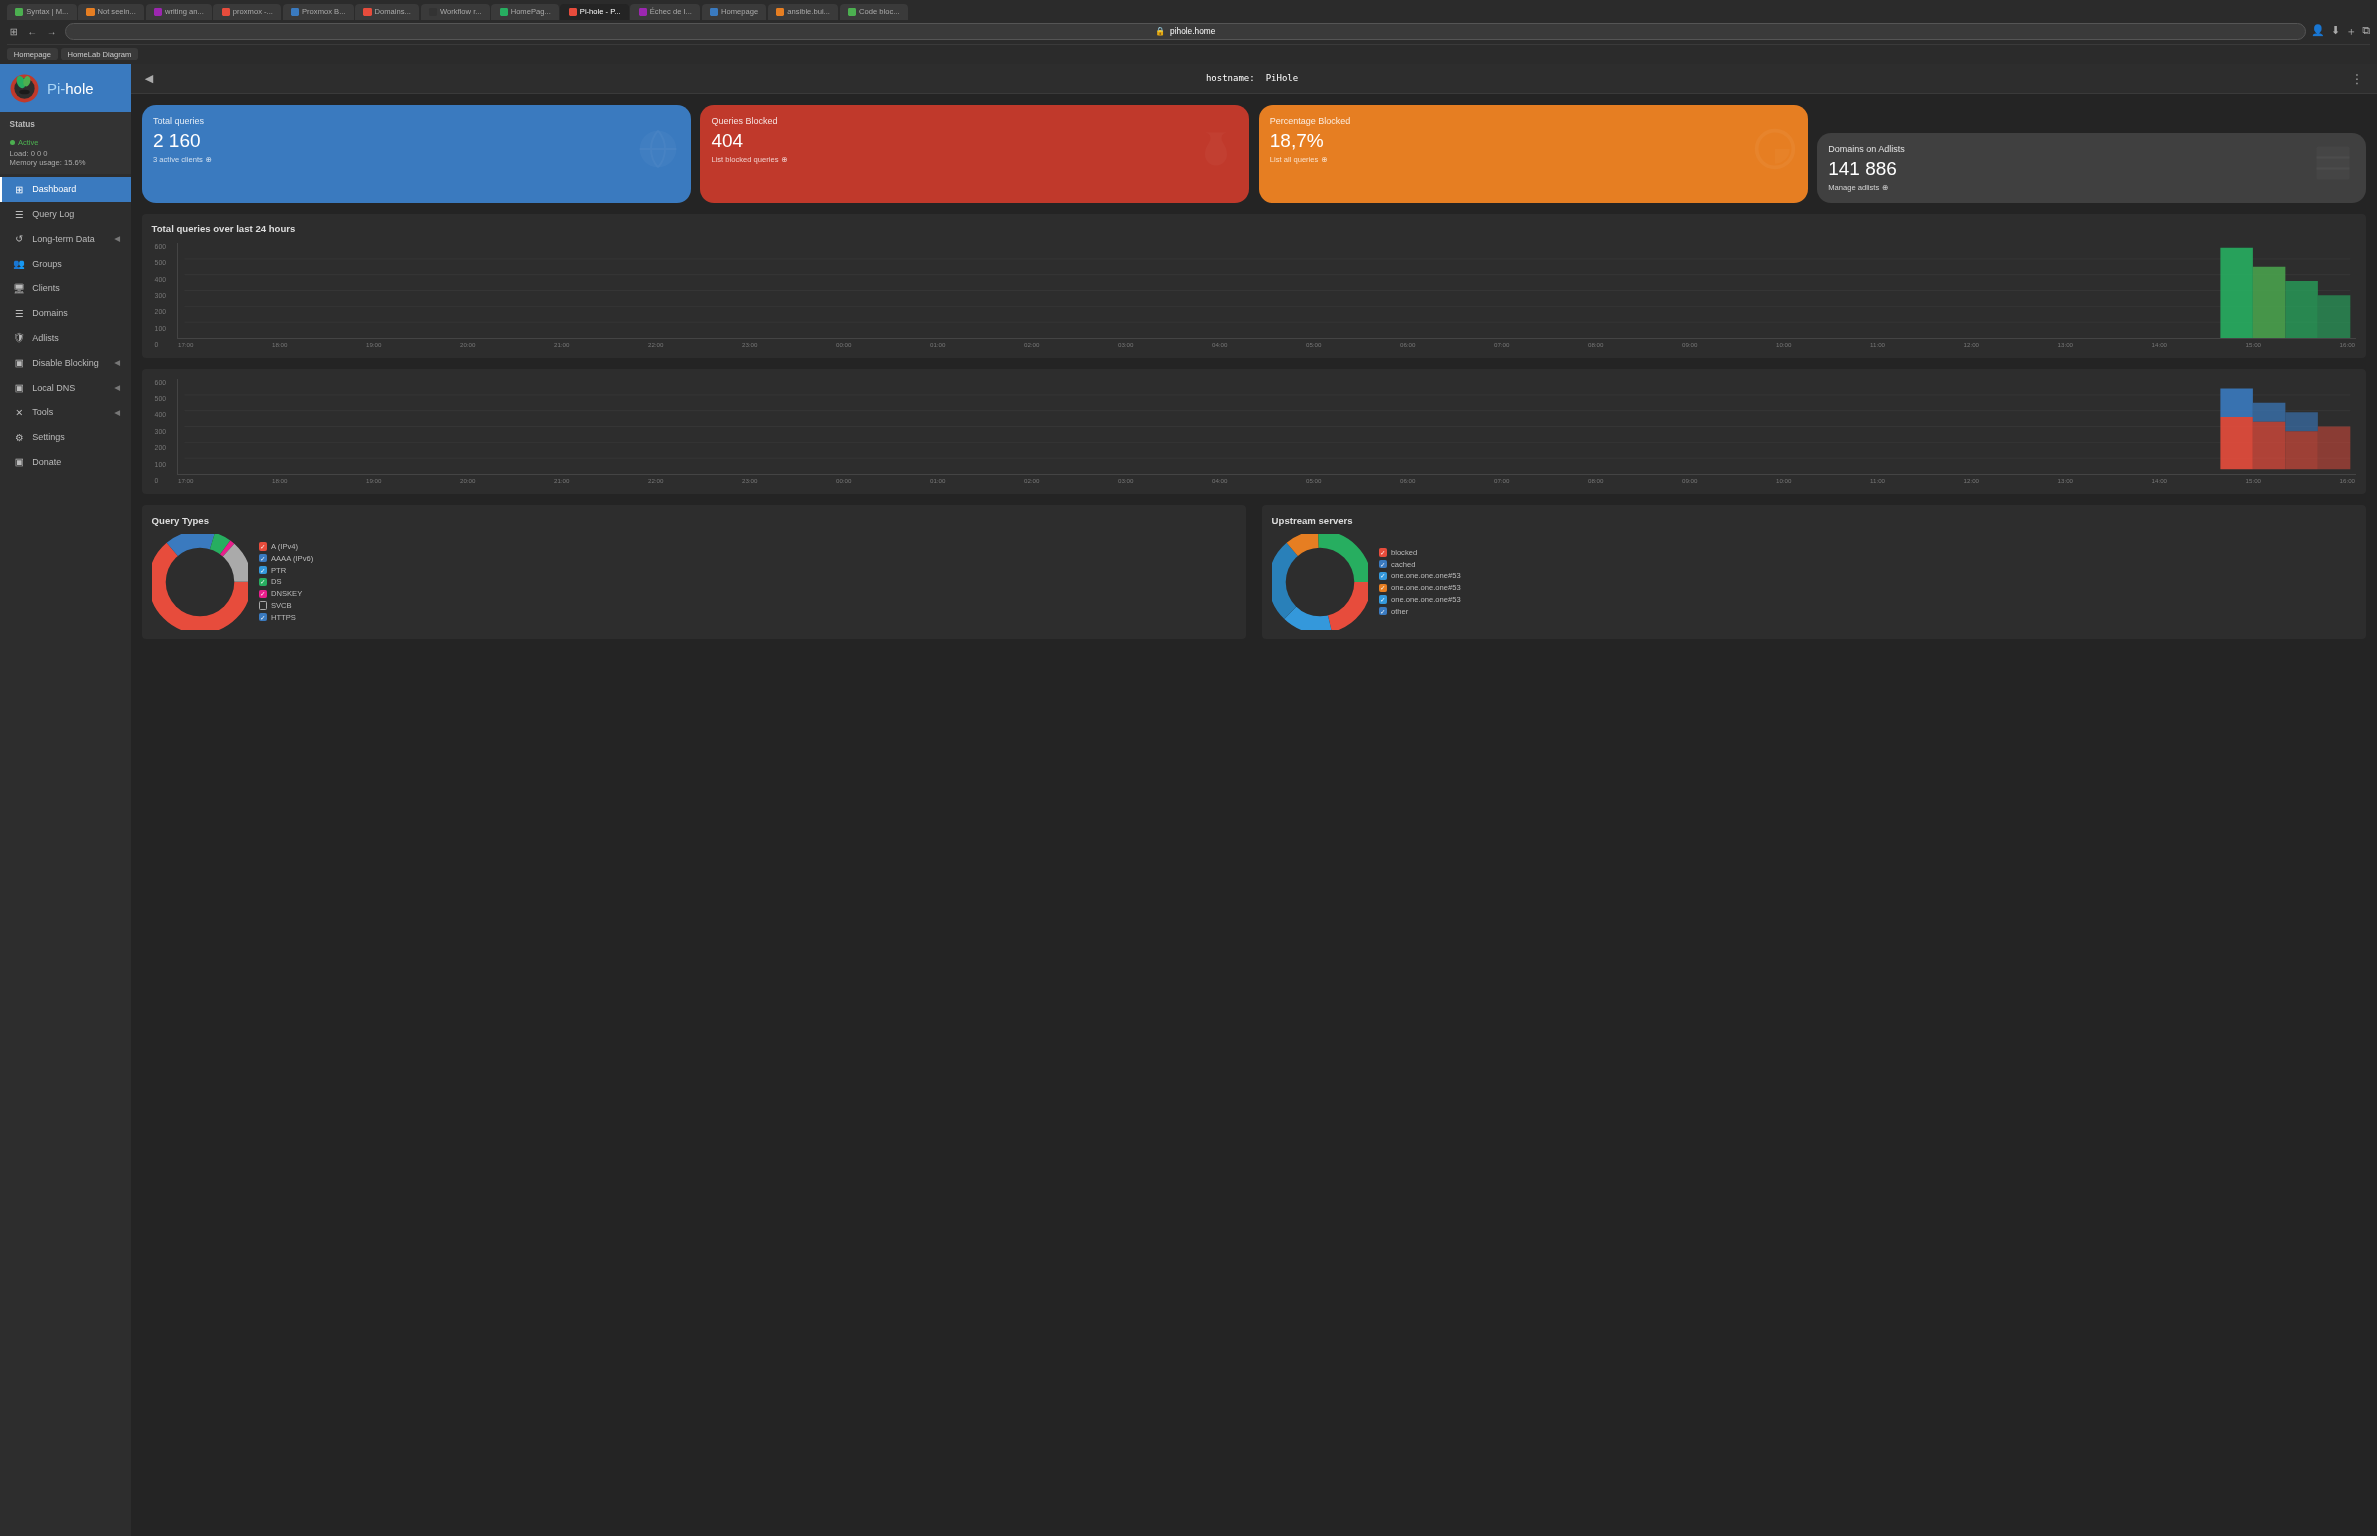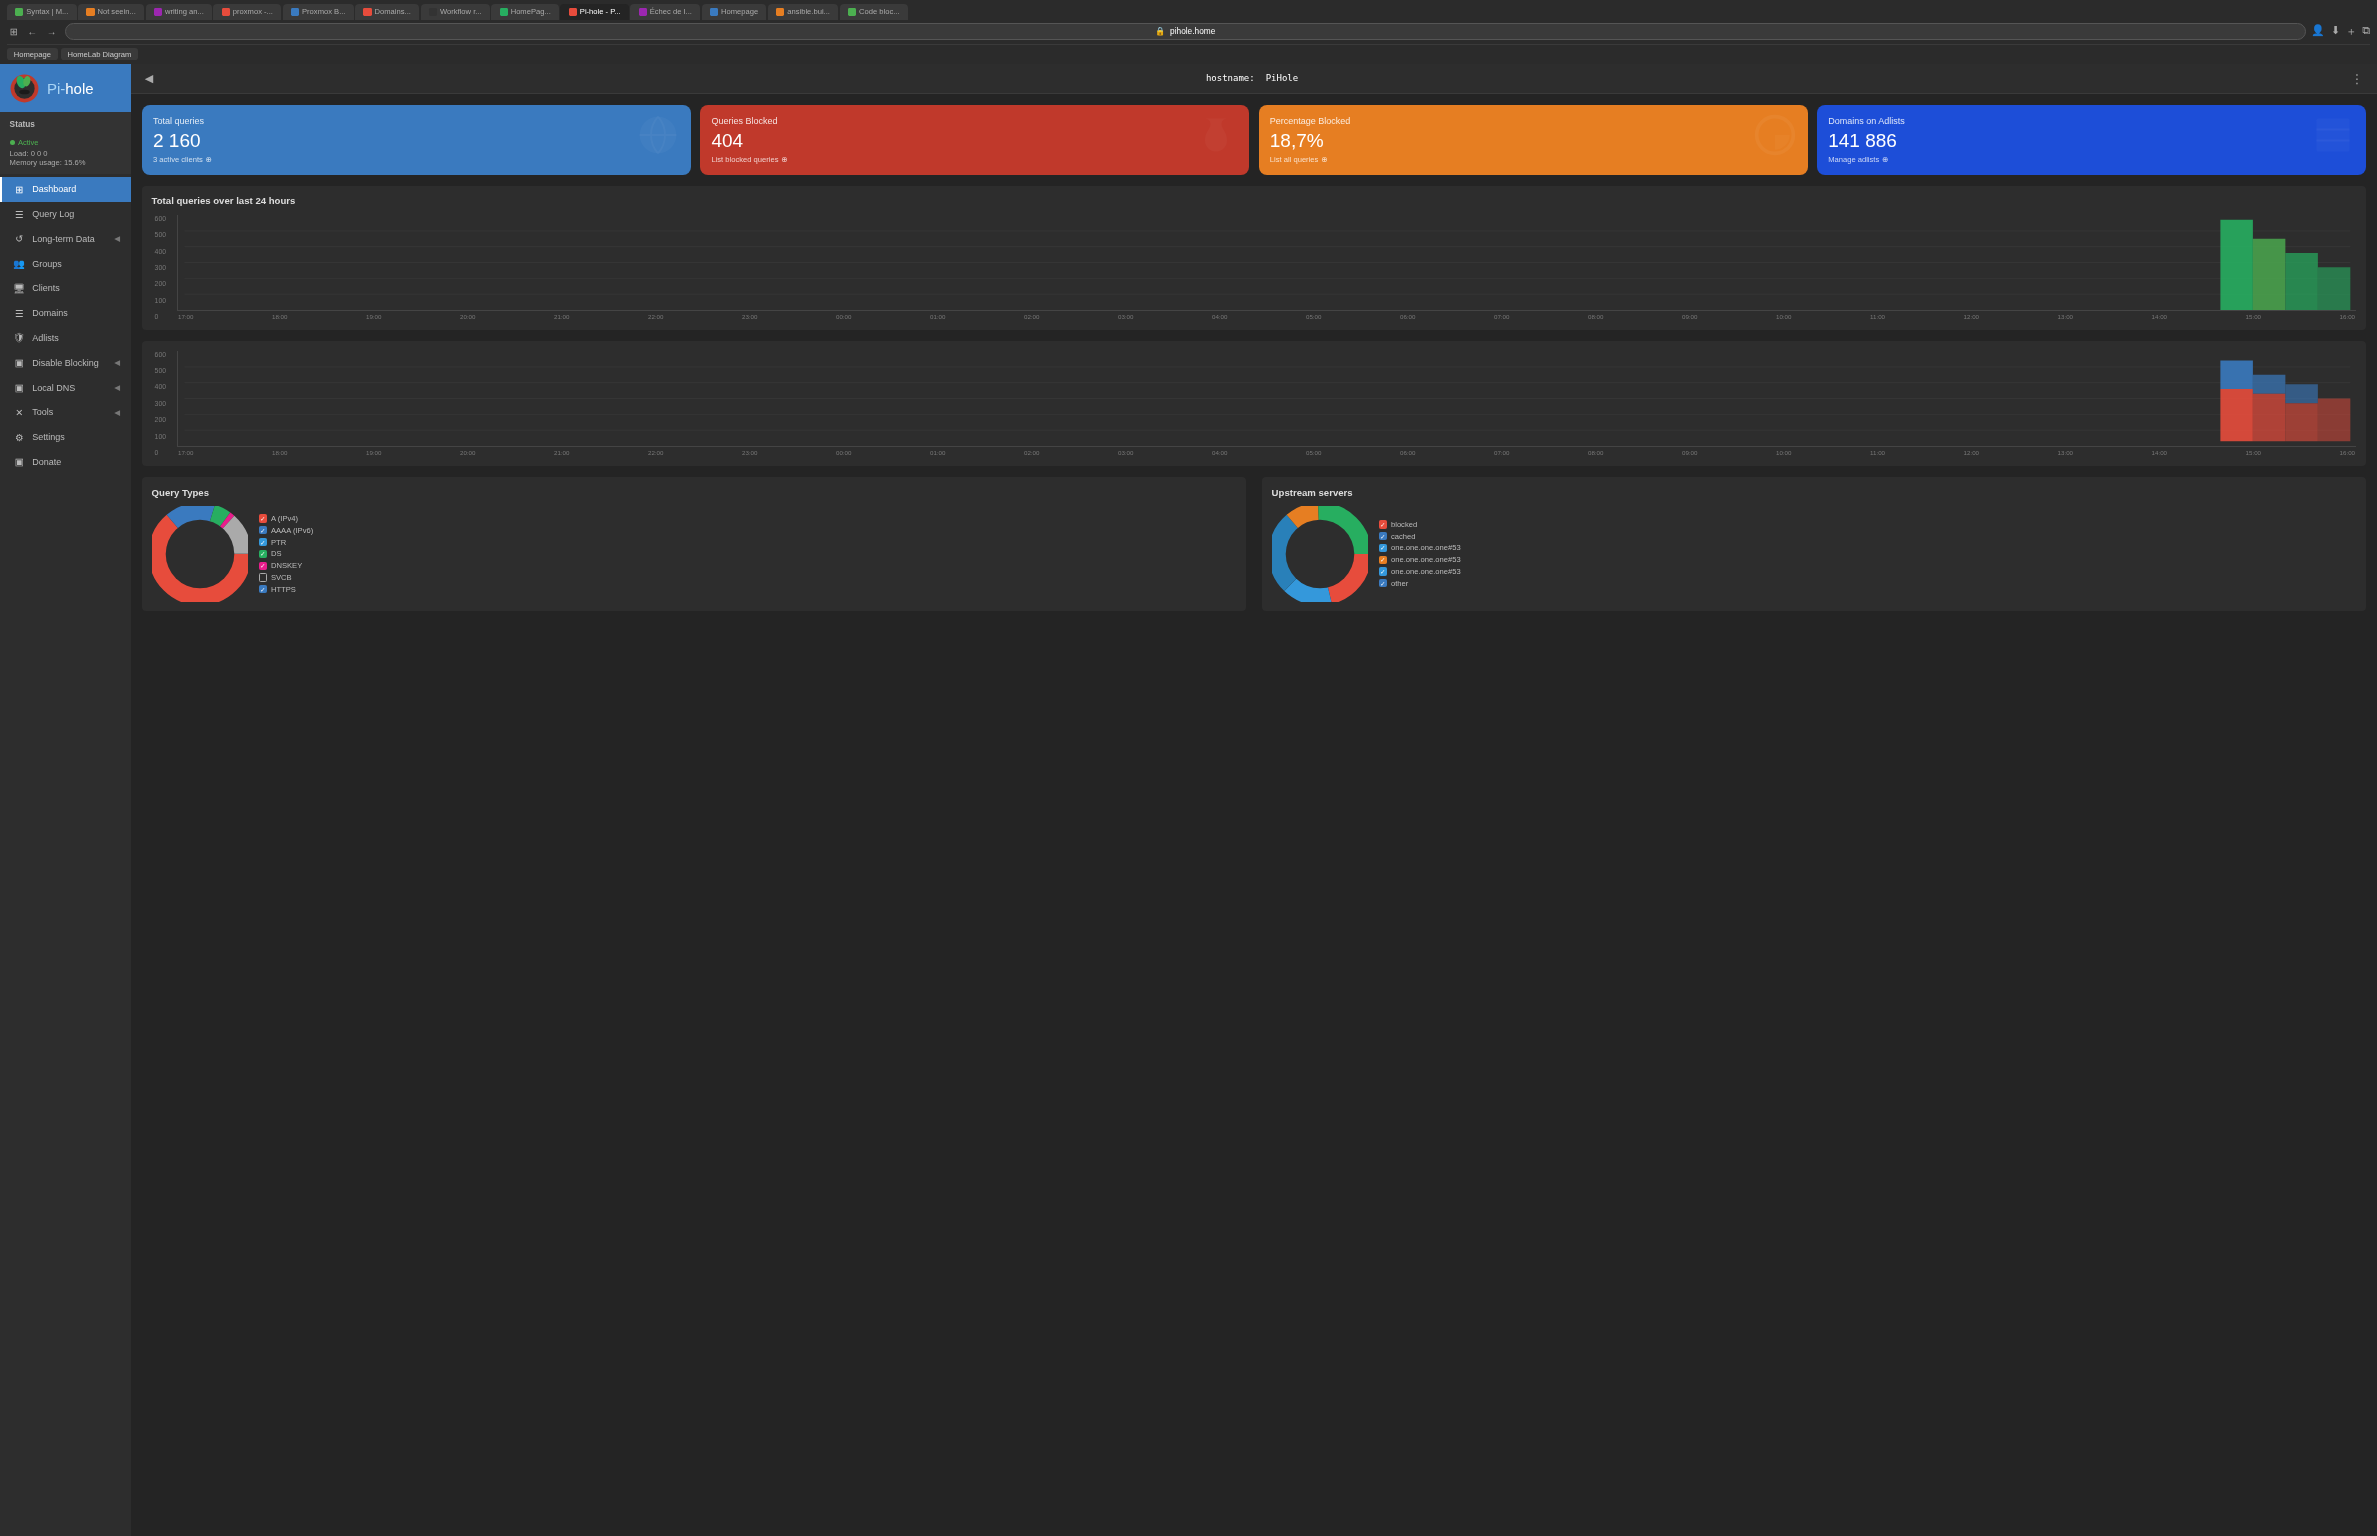--- a/index.html
+++ b/index.html
@@ -189,30 +189,30 @@
 
     
     .stats-grid {
       display: grid;
       grid-template-columns: repeat(4, 1fr);
       gap: 0;
       padding: 11px;
       gap: 9.6px;
     }
     .stat-card {
-      border-radius: 8px;
+      border-radius: 14px;
       padding: 11px;
       position: relative;
       overflow: hidden;
       min-height: 69px;
     }
     .stat-card.blue { background: #3a7abf; }
     .stat-card.red { background: #c0392b; }
     .stat-card.orange { background: #e67e22; }
-    .stat-card.green { background: #1d4ed8; }
+    .stat-card.green { background: #404040; margin-top: 28px; }
 
     .stat-label {
       font-size: 9px;
       color: rgba(255,255,255,0.85);
       margin-bottom: 4.1px;
     }
     .stat-value {
       font-size: 19px;
       font-weight: 300;
       color: #fff;

